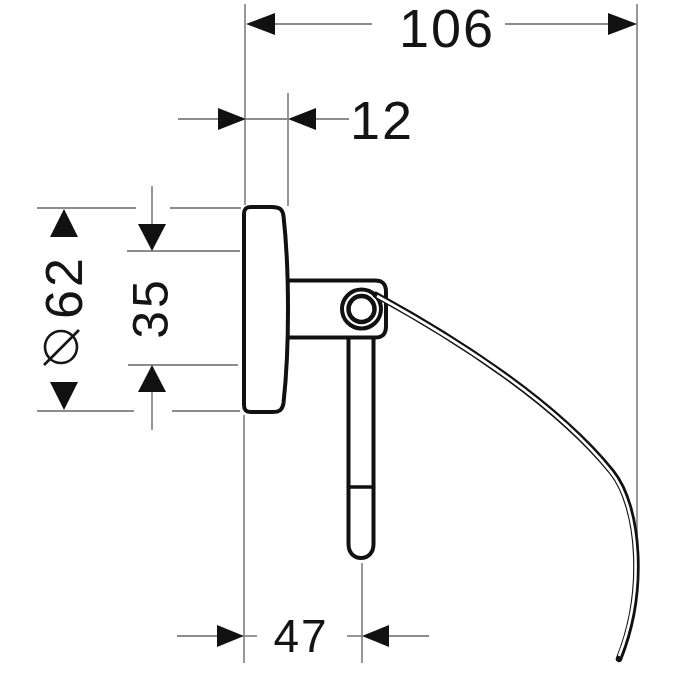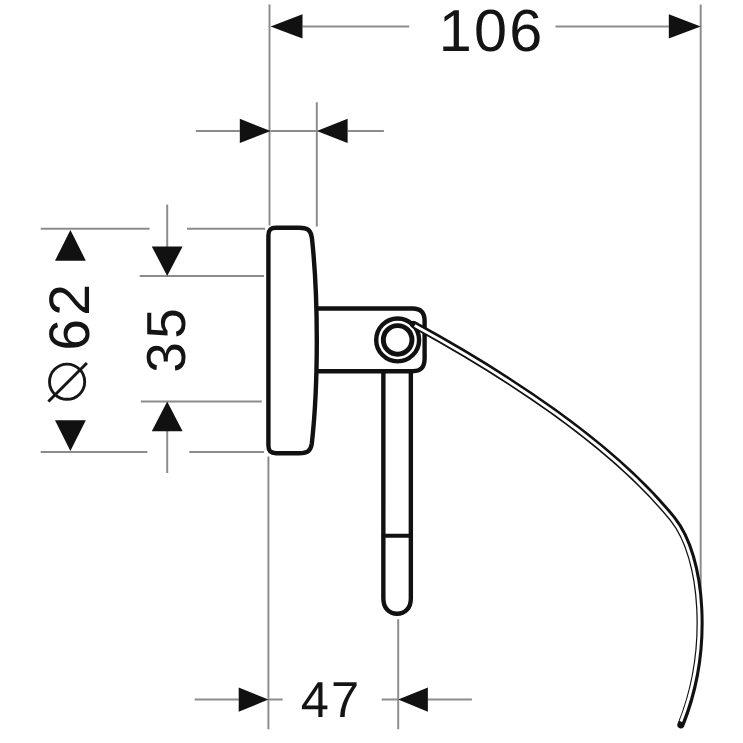--- a/index.html
+++ b/index.html
@@ -102,20 +102,21 @@
 
       <g fill="none">
         <path stroke="#111" stroke-width="6.5" d="M 376,295 C 455,338 555,402 612,472 C 640,507 646,592 619,659"></path>
         <path stroke="#fff" stroke-width="2.6" stroke-linecap="butt" d="M 377,296 C 455,339 555,402 611,472 C 639,507 645,590 619,656"></path>
       </g>
     </g>
   </svg>
 
   <div class="dim-label h106">106</div>
 
+  <div class="dim-label h12">12</div>
 
   <div class="dim-label rot v62">62</div>
 
   <div class="dim-label rot v35">35</div>
 
   <div class="dim-label h36">47</div>
 
 </div>
 
 </body></html>

